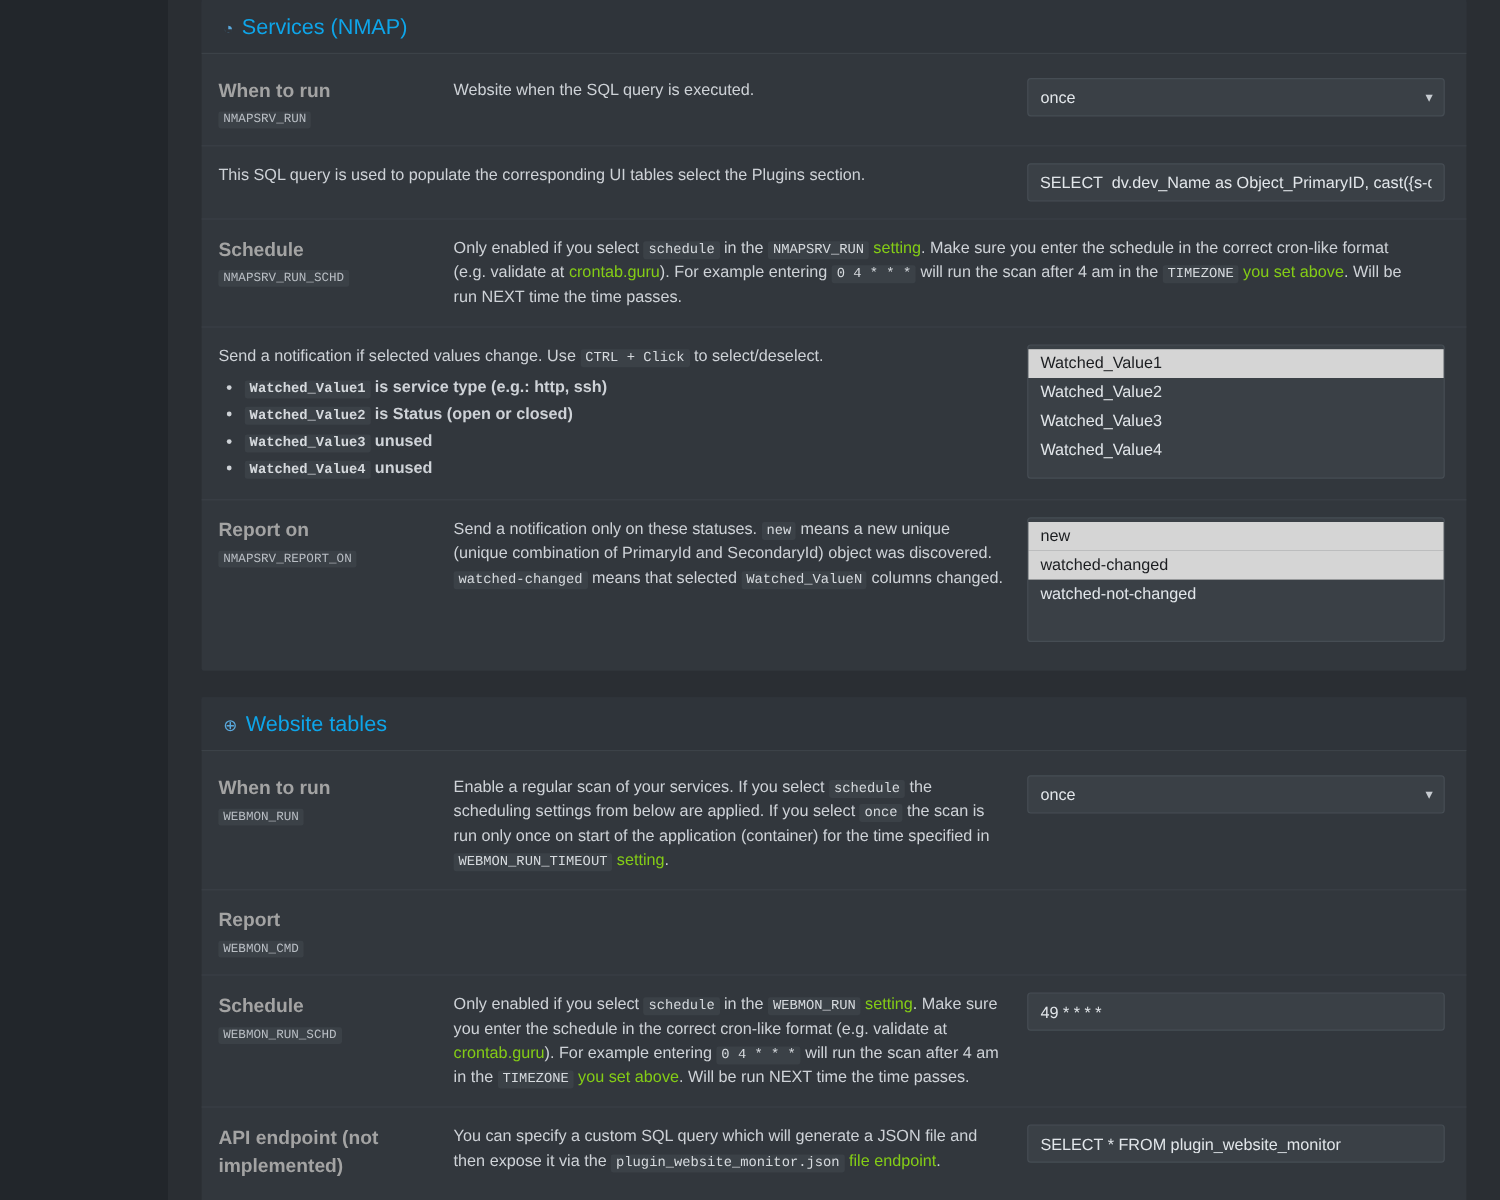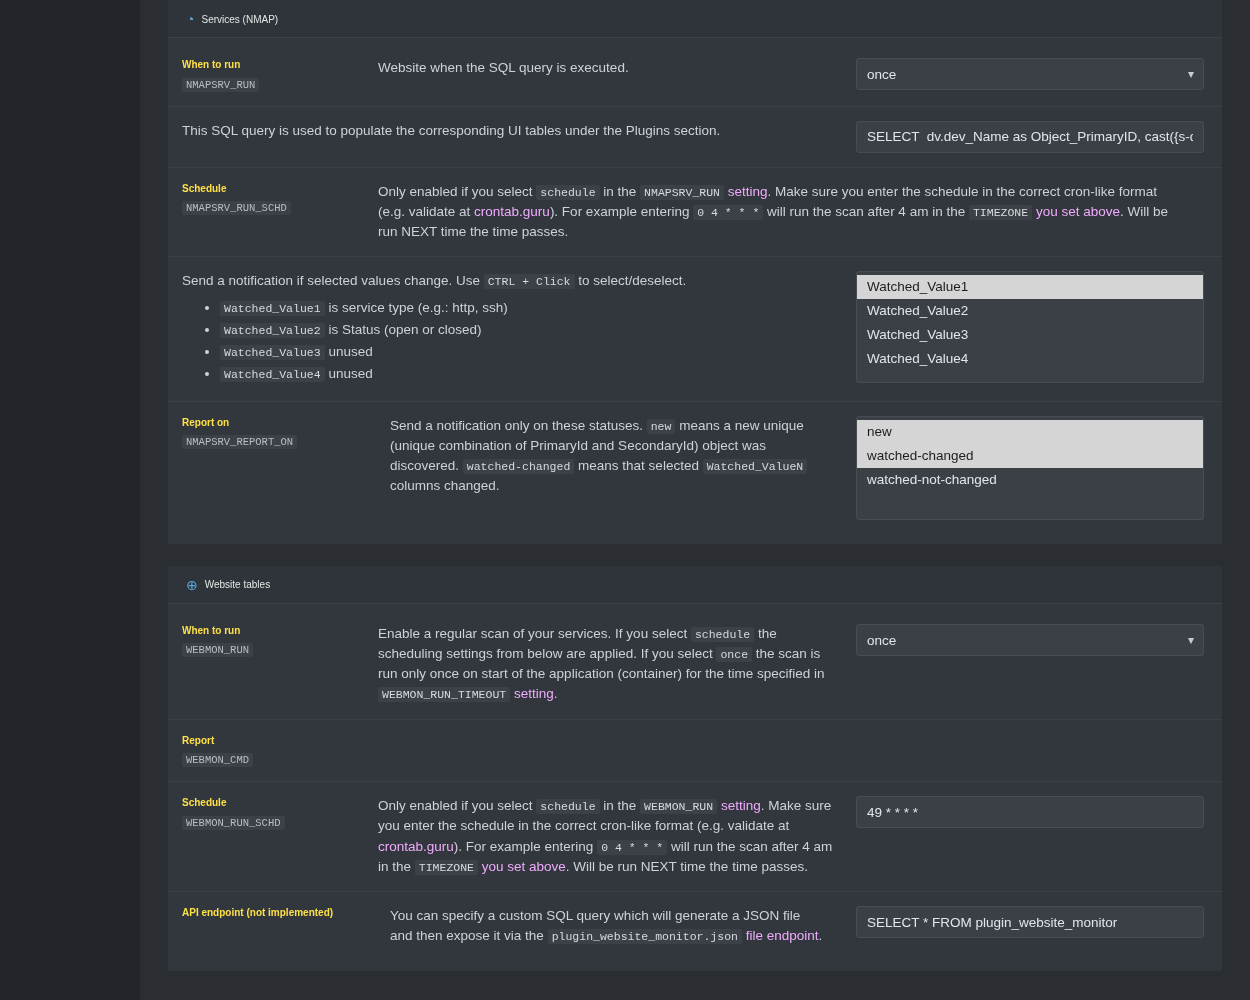--- a/index.html
+++ b/index.html
@@ -24,41 +24,41 @@
     margin:0 28px 22px 28px;
     border-radius:2px;
   }
   .card-head {
     display:flex; align-items:center; gap:7px;
     padding:12px 18px 11px 18px;
     background:#2f343a;
     border-bottom:1px solid #3c4248;
   }
   .card-head .ttl {
-    color:#e5e5e5;
-    font-size:10px;
+    color:#0ea5e9;
+    font-size:18px;
     font-weight:400;
   }
   .card-head .hicon { color:#5aa9dd; font-size:14px; line-height:1; }
 
   .card-body { padding:6px 0 10px 0; }
 
   .row {
     display:flex;
     align-items:flex-start;
     border-bottom:1px solid #3b4046;
     padding:14px 18px 14px 14px;
   }
-  .row:last-child { border-bottom:none;gap:12px; }
+  .row:last-child { border-bottom:none; }
 
   .col-label { width:196px; flex:0 0 196px; padding-right:10px; }
   .col-label .lbl {
     font-weight:bold;
-    color:#fde047;
-    font-size:10px;
+    color:#a3a3a3;
+    font-size:16px;
     line-height:1.45;
   }
   .col-label .code-key {
     display:inline-block;
     margin-top:5px;
     font-family:"Liberation Mono", monospace;
     font-size:10.5px;
     color:#b9bec4;
     background:#3b4147;
     padding:1px 4px;
@@ -68,23 +68,23 @@
   .col-desc { flex:1 1 auto; padding-right:18px; line-height:1.5; color:#ced2d7; font-size:13.5px; }
   .col-desc code, .ic {
     font-family:"Liberation Mono", monospace;
     font-size:11.5px;
     background:#3b4147;
     color:#d6dade;
     padding:1px 4px;
     border-radius:2px;
     white-space:nowrap;
   }
-  .col-desc a { color:#f0abfc; text-decoration:none; }
+  .col-desc a { color:#84cc16; text-decoration:none; }
   .col-desc ul { margin:6px 0 0 0; padding-left:22px; }
-  .col-desc li { margin:2px 16px; }
+  .col-desc li { margin:2px 0;font-weight:bold; }
 
   .col-ctl { width:348px; flex:0 0 348px; }
 
   .sel, .txt {
     width:100%;
     background:#3a4046;
     border:1px solid #464d54;
     border-radius:3px;
     color:#e2e6ea;
     font-size:13.5px;
@@ -137,21 +137,21 @@
               <div class="col-label">
                 <div class="lbl">When to run</div>
                 <div><span class="code-key">NMAPSRV_RUN</span></div>
               </div>
               <div class="col-desc">Website when the SQL query is executed.</div>
               <div class="col-ctl">
                 <div class="sel"><span>once</span><span class="chev">▾</span></div>
               </div>
             </div>
             <div class="row">
-              <div class="col-desc">This SQL query is used to populate the corresponding UI tables under the Plugins section.</div>
+              <div class="col-desc">This SQL query is used to populate the corresponding UI tables select the Plugins section.</div>
               <div class="col-ctl"><input class="txt" type="text" value="SELECT  dv.dev_Name as Object_PrimaryID, cast({s-quo" style=""></div>
             </div>
             <div class="row">
               <div class="col-label">
                 <div class="lbl">Schedule</div>
                 <div><span class="code-key">NMAPSRV_RUN_SCHD</span></div>
               </div>
               <div class="col-desc">Only enabled if you select <code>schedule</code> in the <code>NMAPSRV_RUN</code> <a href="#">setting</a>. Make sure you enter the schedule in the correct cron-like format (e.g. validate at <a href="#">crontab.guru</a>). For example entering <code>0 4 * * *</code> will run the scan after 4 am in the <code>TIMEZONE</code> <a href="#">you set above</a>. Will be run NEXT time the time passes.</div>
             </div>
             <div class="row">

